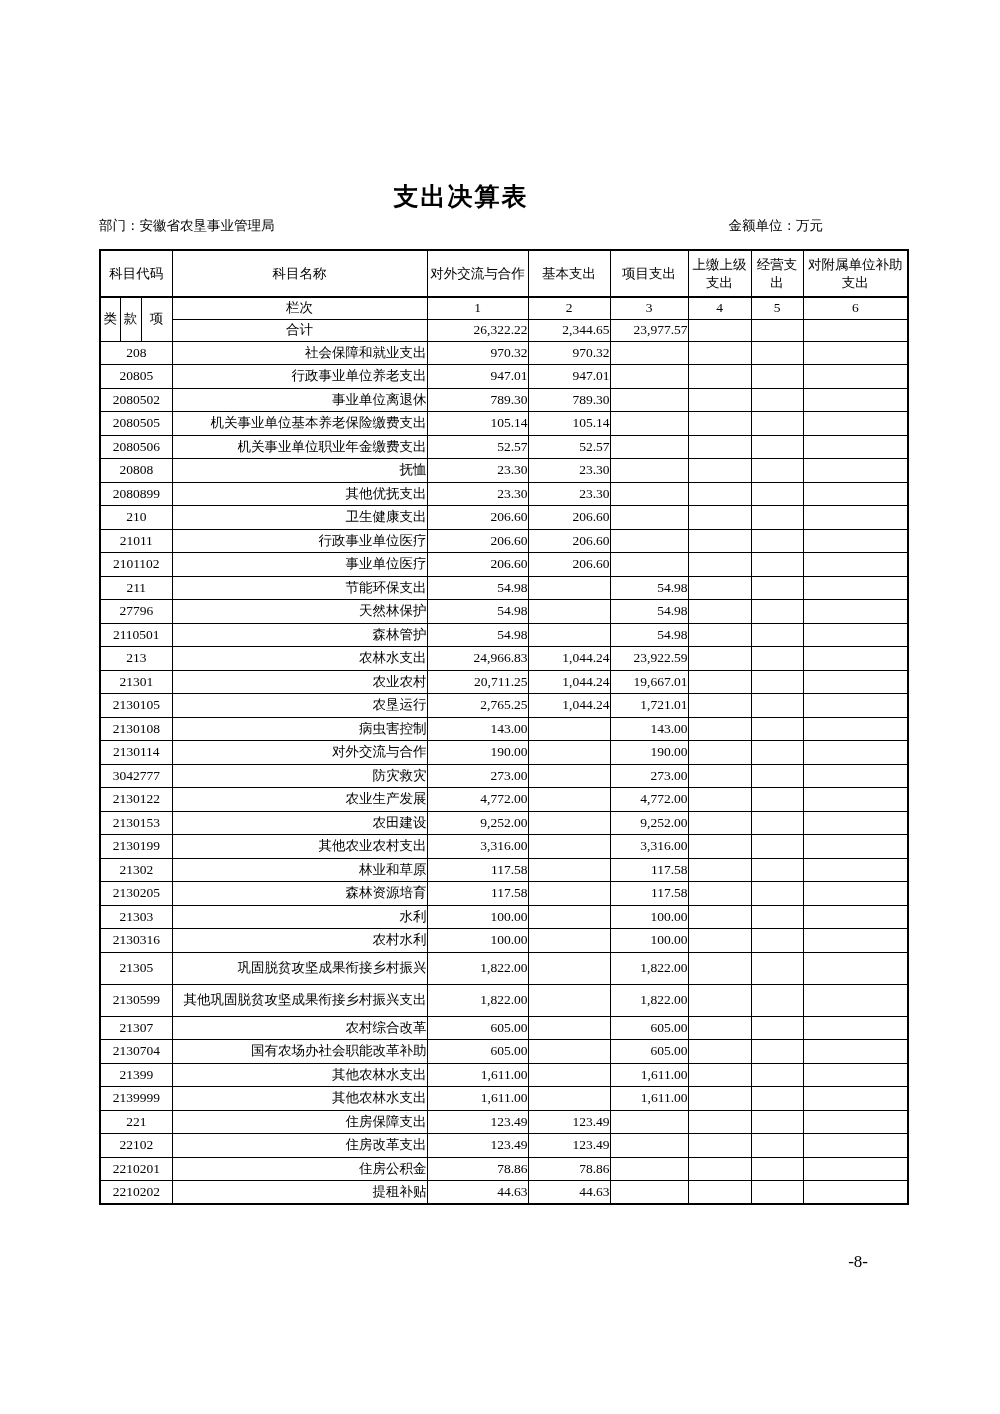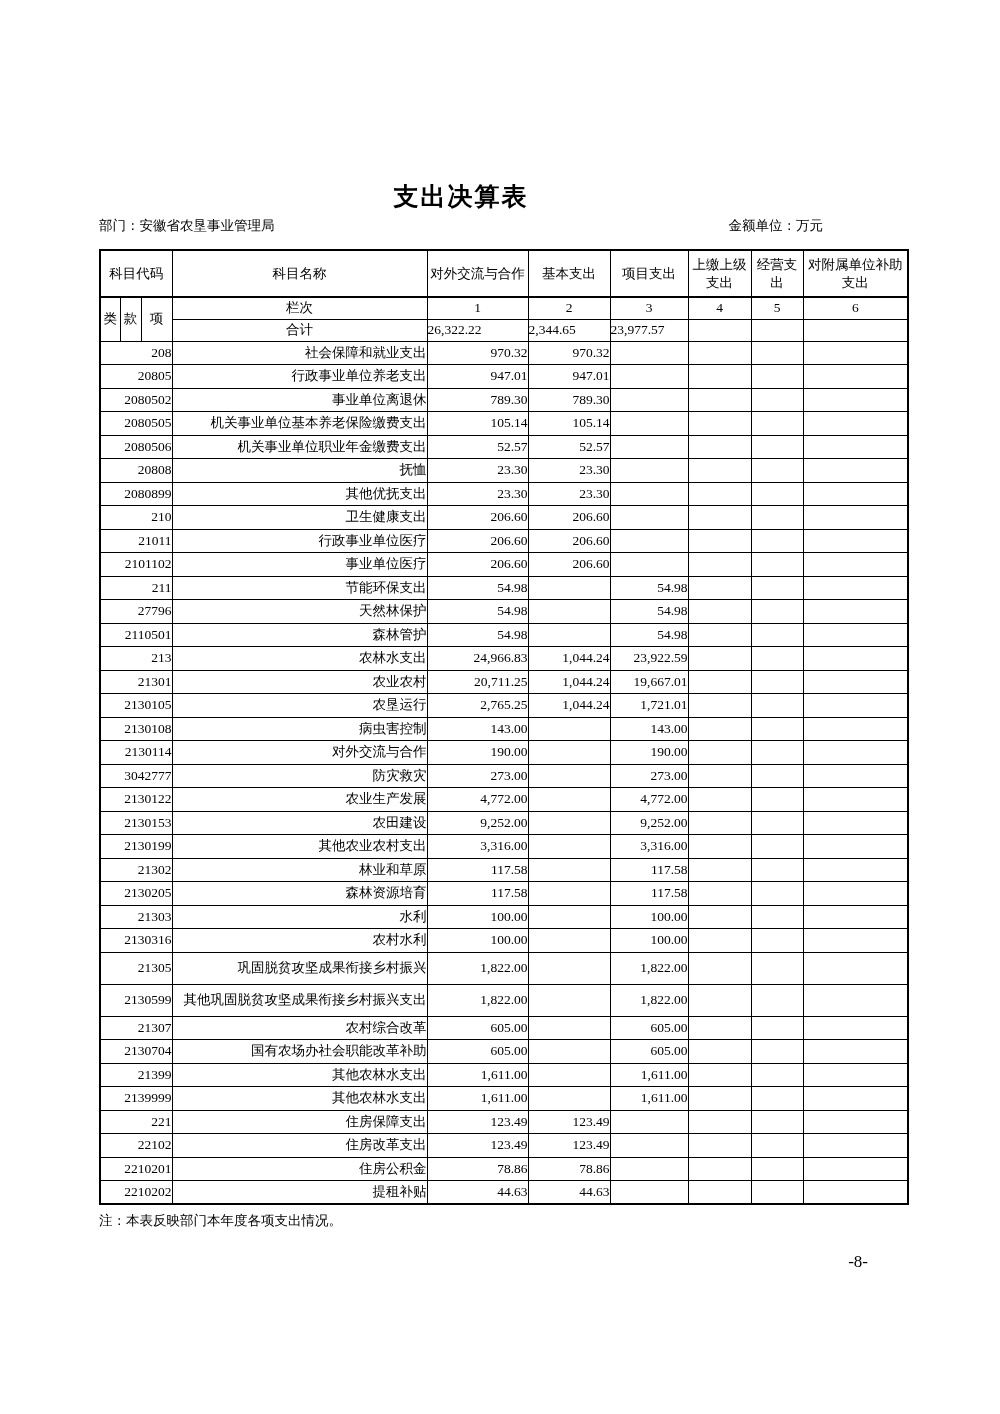--- a/index.html
+++ b/index.html
@@ -62,24 +62,24 @@
     text-align: center;
     line-height: 1.3;
     white-space: normal;
     border-bottom: 2px solid #000;
     padding: 0 2px;
   }
   table.acct thead tr.hrow2 td, table.acct thead tr.hrow3 td { height: 22px; font-family: Liberation Serif, serif; }
   .sub-th { text-align: center; white-space: normal; padding: 0 1px; }
   .cell-center { text-align: center; }
   .cell-num { text-align: right; padding-right: 10px; }
-  .cell-num-bold { padding-right: 10px; font-weight: bold; }
+  .cell-num-bold { text-align: right; padding-right: 10px; font-weight: bold; }
   table.acct tbody td { height: 23.5px; }
   table.acct tbody tr.tall td { height: 32px; }
-  .cell-code { text-align: right; padding-left: 6px; }
+  .cell-code { text-align: center; padding-left: 6px; }
   .cell-name { text-align: right; padding-left: 8px; white-space: normal; line-height: 1.2; }
   .table-note {
     margin-top: 7px;
     font-size: 13.5px;
     line-height: 17px;
     text-align: left;
   }
   .page-number {
     position: absolute;
     top: 1252px;
@@ -499,16 +499,15 @@
             <td class="cell-name">提租补贴</td>
             <td class="cell-num">44.63</td>
             <td class="cell-num">44.63</td>
             <td class="cell-num"></td>
             <td class="cell-num"></td>
             <td class="cell-num"></td>
             <td class="cell-num"></td>
           </tr>
         </tbody>
       </table>
-    <div class="table-note">注：本表反映部门本年度各项支出情况。</div>
   </div>
   <div class="page-number">-8-</div>
 </div>
 
 </body></html>

